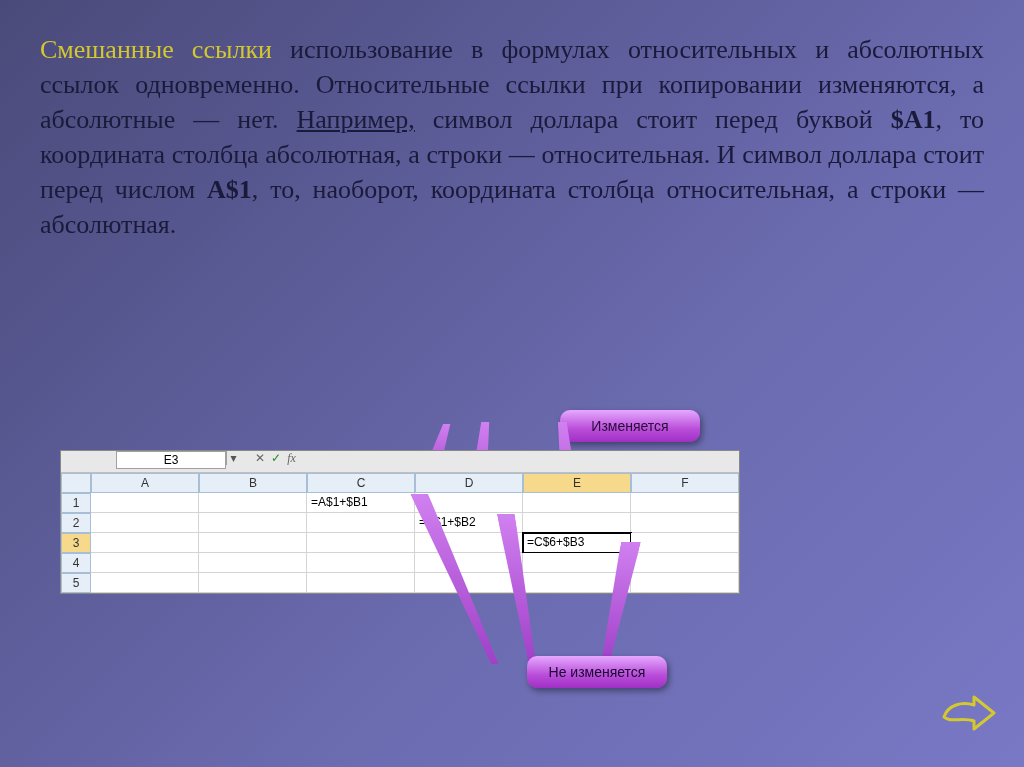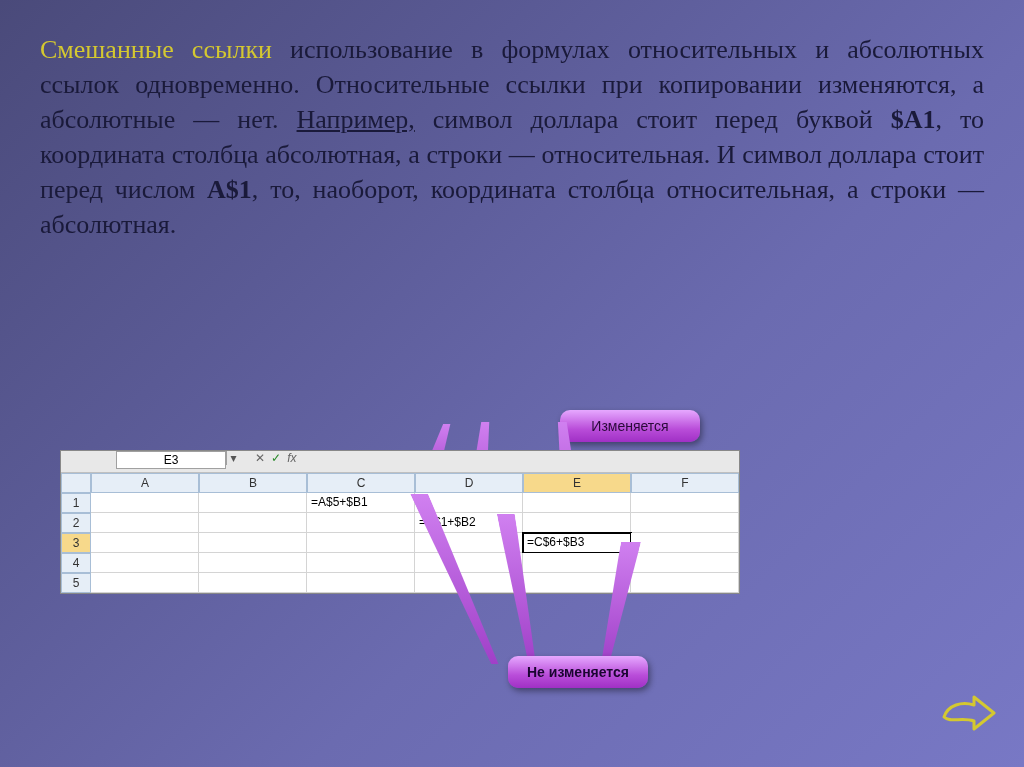--- a/index.html
+++ b/index.html
@@ -108,21 +108,21 @@
     background: linear-gradient(180deg, #e6a8ff 0%, #b94dd9 60%, #a030c5 100%);
     color: #2a0a3a;
     font-family: Arial, sans-serif;
     font-size: 14px;
     text-align: center;
     border-radius: 10px;
     box-shadow: 2px 3px 6px rgba(0,0,0,0.4);
     padding: 8px 14px;
     min-width: 140px;
   }
-  .callout.bottom { color: #1a0530; font-weight: 700; }
+  .callout.bottom { color: #1a0530; font-weight: 400; margin-left: 19px; }
   .pointer {
     position: absolute;
     background: linear-gradient(180deg, #d080f0, #a040c8);
     box-shadow: 1px 1px 3px rgba(0,0,0,0.3);
   }
 
   .nav-arrow {
     position: absolute;
     right: 28px;
     bottom: 28px;
@@ -147,37 +147,37 @@
 <div class="pointer" style="left:470px; top:422px; width:20px; height:100px; transform: skewX(-6deg); clip-path: polygon(30% 0, 70% 0, 100% 100%, 0 100%);"></div>
 <div class="pointer" style="left:558px; top:422px; width:22px; height:128px; transform: skewX(6deg); clip-path: polygon(30% 0, 70% 0, 100% 100%, 0 100%);"></div>
 
 <div class="excel-wrap">
   <div class="namebox-row">
     <div class="namebox"><span>E3</span></div>
     <div class="nb-dd"><span>▾</span></div>
     <div class="fx-icons">
       <span>✕</span>
       <span style="color:#2a8a2a;">✓</span>
-      <span style="font-style:italic;">fx</span>
+      <span style="font-style:italic;font-family:Liberation Serif, serif;">fx</span>
     </div>
   </div>
 
   <div class="grid">
     <div class="corner"></div>
     <div class="hd">A</div>
     <div class="hd">B</div>
     <div class="hd">C</div>
     <div class="hd">D</div>
     <div class="hd sel">E</div>
     <div class="hd">F</div>
 
     <div class="rh">1</div>
     <div class="cell"></div>
     <div class="cell"></div>
-    <div class="cell">=A$5+$B1</div>
+    <div class="cell">=A$1+$B1</div>
     <div class="cell"></div>
     <div class="cell"></div>
     <div class="cell"></div>
 
     <div class="rh">2</div>
     <div class="cell"></div>
     <div class="cell"></div>
     <div class="cell"></div>
     <div class="cell">=B$1+$B2</div>
     <div class="cell"></div>

